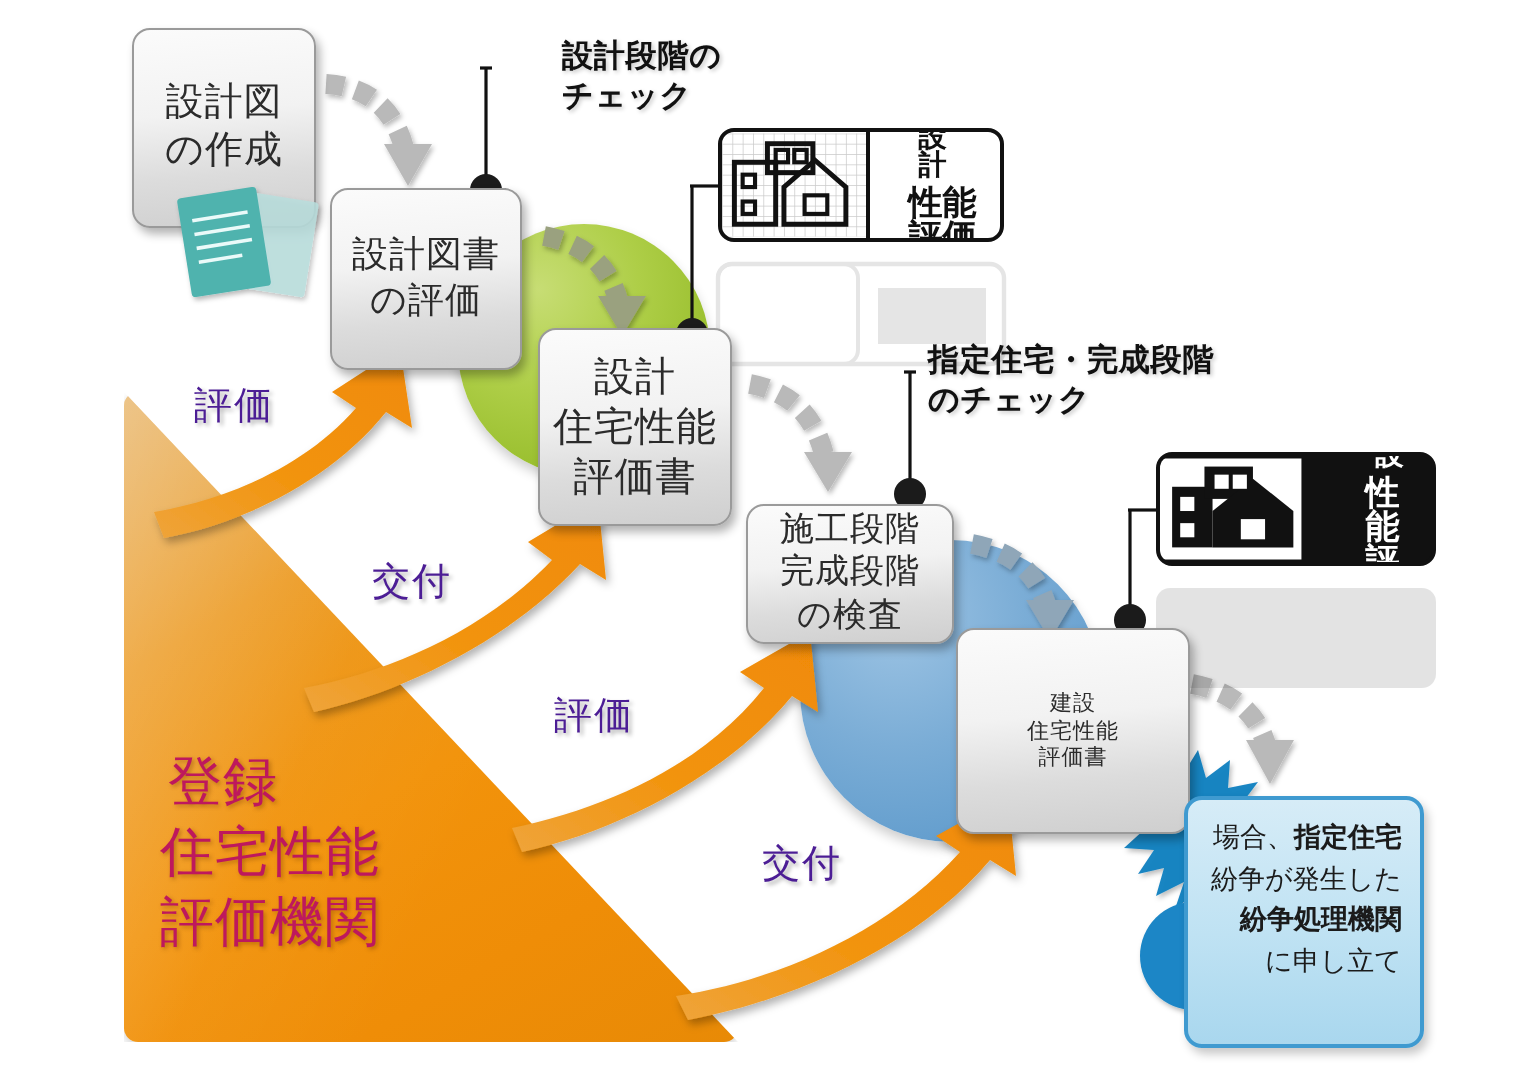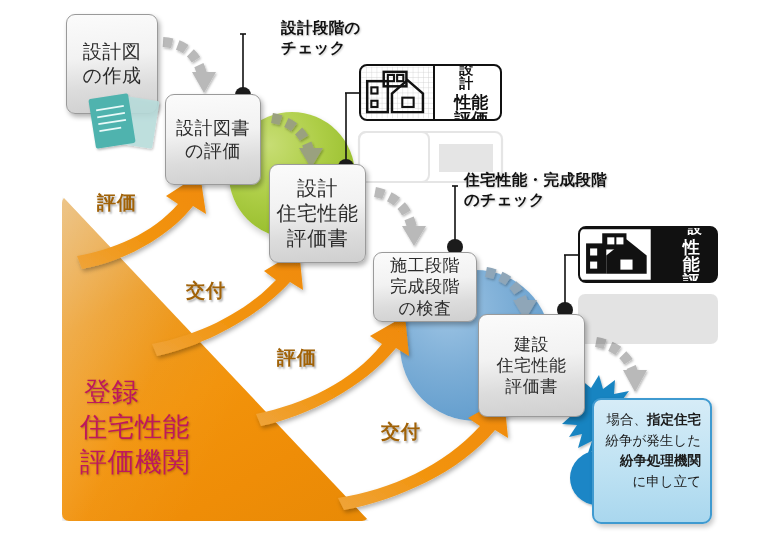--- a/index.html
+++ b/index.html
@@ -57,21 +57,21 @@
     line-height:1.24;
     font-size:17px;
     letter-spacing:.5px;
   }
   .node .tx{display:block;}
 
   #node-plan   {left:66px;  top:14px;  width:92px;  height:100px; font-size:19px;}
   #node-review {left:165px; top:94px;  width:96px;  height:91px;  font-size:18px;}
   #node-cert1  {left:269px; top:164px; width:97px;  height:99px;  font-size:20px;}
   #node-inspect{left:373px; top:252px; width:104px; height:70px;  font-size:17px;}
-  #node-cert2  {left:478px; top:314px; width:107px; height:103px; font-size:17px;}
+  #node-cert2  {left:478px; top:314px; width:117px; height:103px; font-size:11px;}
 
   #node-claim{
     left:592px; top:398px; width:120px; height:126px;
     box-sizing:border-box;
     border:2px solid #3f9ad0;
     border-radius:9px;
     background:linear-gradient(180deg,#d6ecf7 0%,#bfe2f3 55%,#a9d7ee 100%);
     box-shadow:2px 3px 5px rgba(0,0,0,.22);
     color:#1b1b1b;
     font-size:13.5px;
@@ -145,21 +145,21 @@
     line-height:1.30;
     letter-spacing:.4px;
     text-shadow:1px 1px 2px rgba(0,0,0,.22);
     white-space:pre-line;
   }
   #callout-design{left:252px; top:18px;margin-left:29px;}
   #callout-build {left:464px; top:170px;}
 
   
   .flowlabel{
-    font-size:19px;font-weight:bold;color:#a16207;letter-spacing:1px;
+    font-size:19px;font-weight:normal;color:#4c1d95;letter-spacing:1px;
     text-shadow:1.5px 1.5px 2px rgba(0,0,0,.30);
   }
   #lab-hyoka1{left:97px;  top:190px;}
   #lab-kofu1 {left:186px; top:278px;}
   #lab-hyoka2{left:277px; top:345px;}
   #lab-kofu2 {left:381px; top:419px;}
 
   
   #overlay{left:0;top:0;width:770px;height:538px;pointer-events:none;}
 
@@ -401,21 +401,21 @@
 
   <div class="abs" id="node-claim">
     <div><span>場合、</span><b>指定住宅</b></div>
     <div>紛争が発生した</div>
     <div><b>紛争処理機関</b></div>
     <div>に申し立て</div>
   </div>
 
   <div class="abs callout" id="callout-design">設計段階の
 チェック</div>
-  <div class="abs callout" id="callout-build">住宅性能・完成段階
+  <div class="abs callout" id="callout-build">指定住宅・完成段階
 のチェック</div>
 
   <div class="abs flowlabel" id="lab-hyoka1">評価</div>
   <div class="abs flowlabel" id="lab-kofu1">交付</div>
   <div class="abs flowlabel" id="lab-hyoka2">評価</div>
   <div class="abs flowlabel" id="lab-kofu2">交付</div>
 
 </div>
 
 </body></html>

